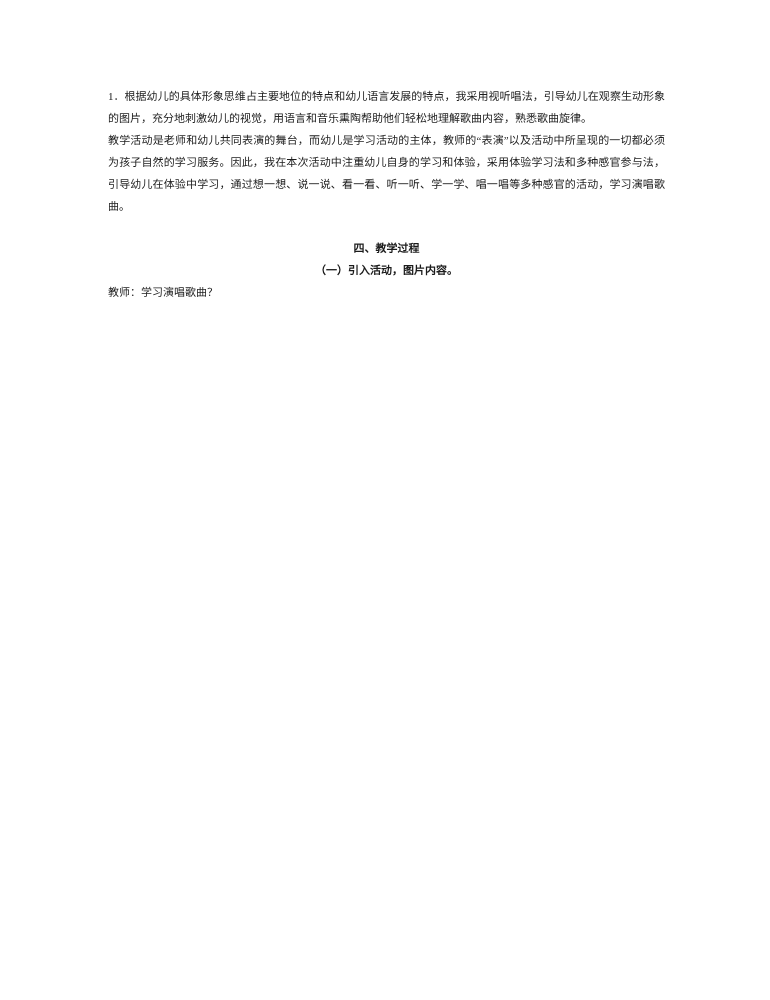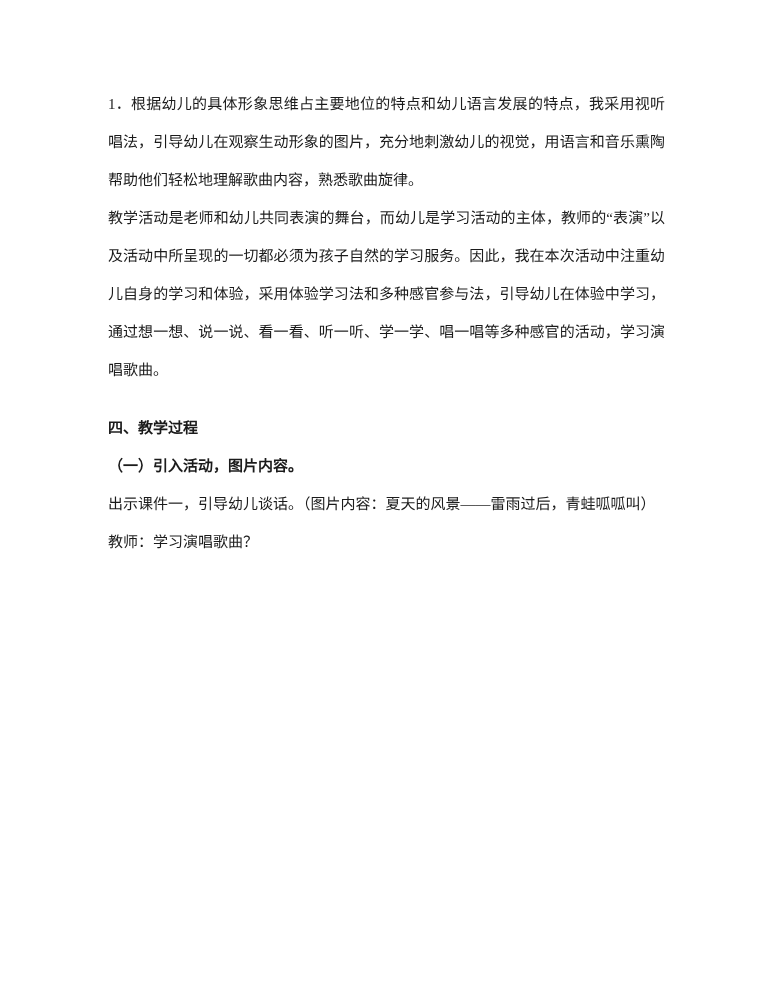--- a/index.html
+++ b/index.html
@@ -14,43 +14,42 @@
     height: 1000px;
     background: #ffffff;
     overflow: hidden;
   }
   .doc-content {
     position: absolute;
     left: 108px;
     top: 85px;
     width: 557px;
     font-family: "Liberation Serif", "DejaVu Serif", serif;
-    font-size: 15px;
-    line-height: 38px;
+    font-size: 11px;
+    line-height: 22px;
     color: #1b1b1b;
     text-align: justify;
   }
   .doc-content p {
     margin: 0;
     padding: 0;
     word-break: break-all;
   }
   .doc-content p.bold {
     font-weight: bold;
-    text-align: left;
+    text-align: center;
   }
   .doc-content p.space-before {
     margin-top: 20px;
   }
 </style>
 </head>
 <body>
 
 <div class="page">
   <div class="doc-content">
     <p>1．根据幼儿的具体形象思维占主要地位的特点和幼儿语言发展的特点，我采用视听唱法，引导幼儿在观察生动形象的图片，充分地刺激幼儿的视觉，用语言和音乐熏陶帮助他们轻松地理解歌曲内容，熟悉歌曲旋律。</p>
     <p>教学活动是老师和幼儿共同表演的舞台，而幼儿是学习活动的主体，教师的“表演”以及活动中所呈现的一切都必须为孩子自然的学习服务。因此，我在本次活动中注重幼儿自身的学习和体验，采用体验学习法和多种感官参与法，引导幼儿在体验中学习，通过想一想、说一说、看一看、听一听、学一学、唱一唱等多种感官的活动，学习演唱歌曲。</p>
     <p class="bold space-before">四、教学过程</p>
     <p class="bold">（一）引入活动，图片内容。</p>
-    <p>出示课件一，引导幼儿谈话。（图片内容：夏天的风景——雷雨过后，青蛙呱呱叫）</p>
     <p>教师：学习演唱歌曲？</p>
   </div>
 </div>
 
 </body></html>

